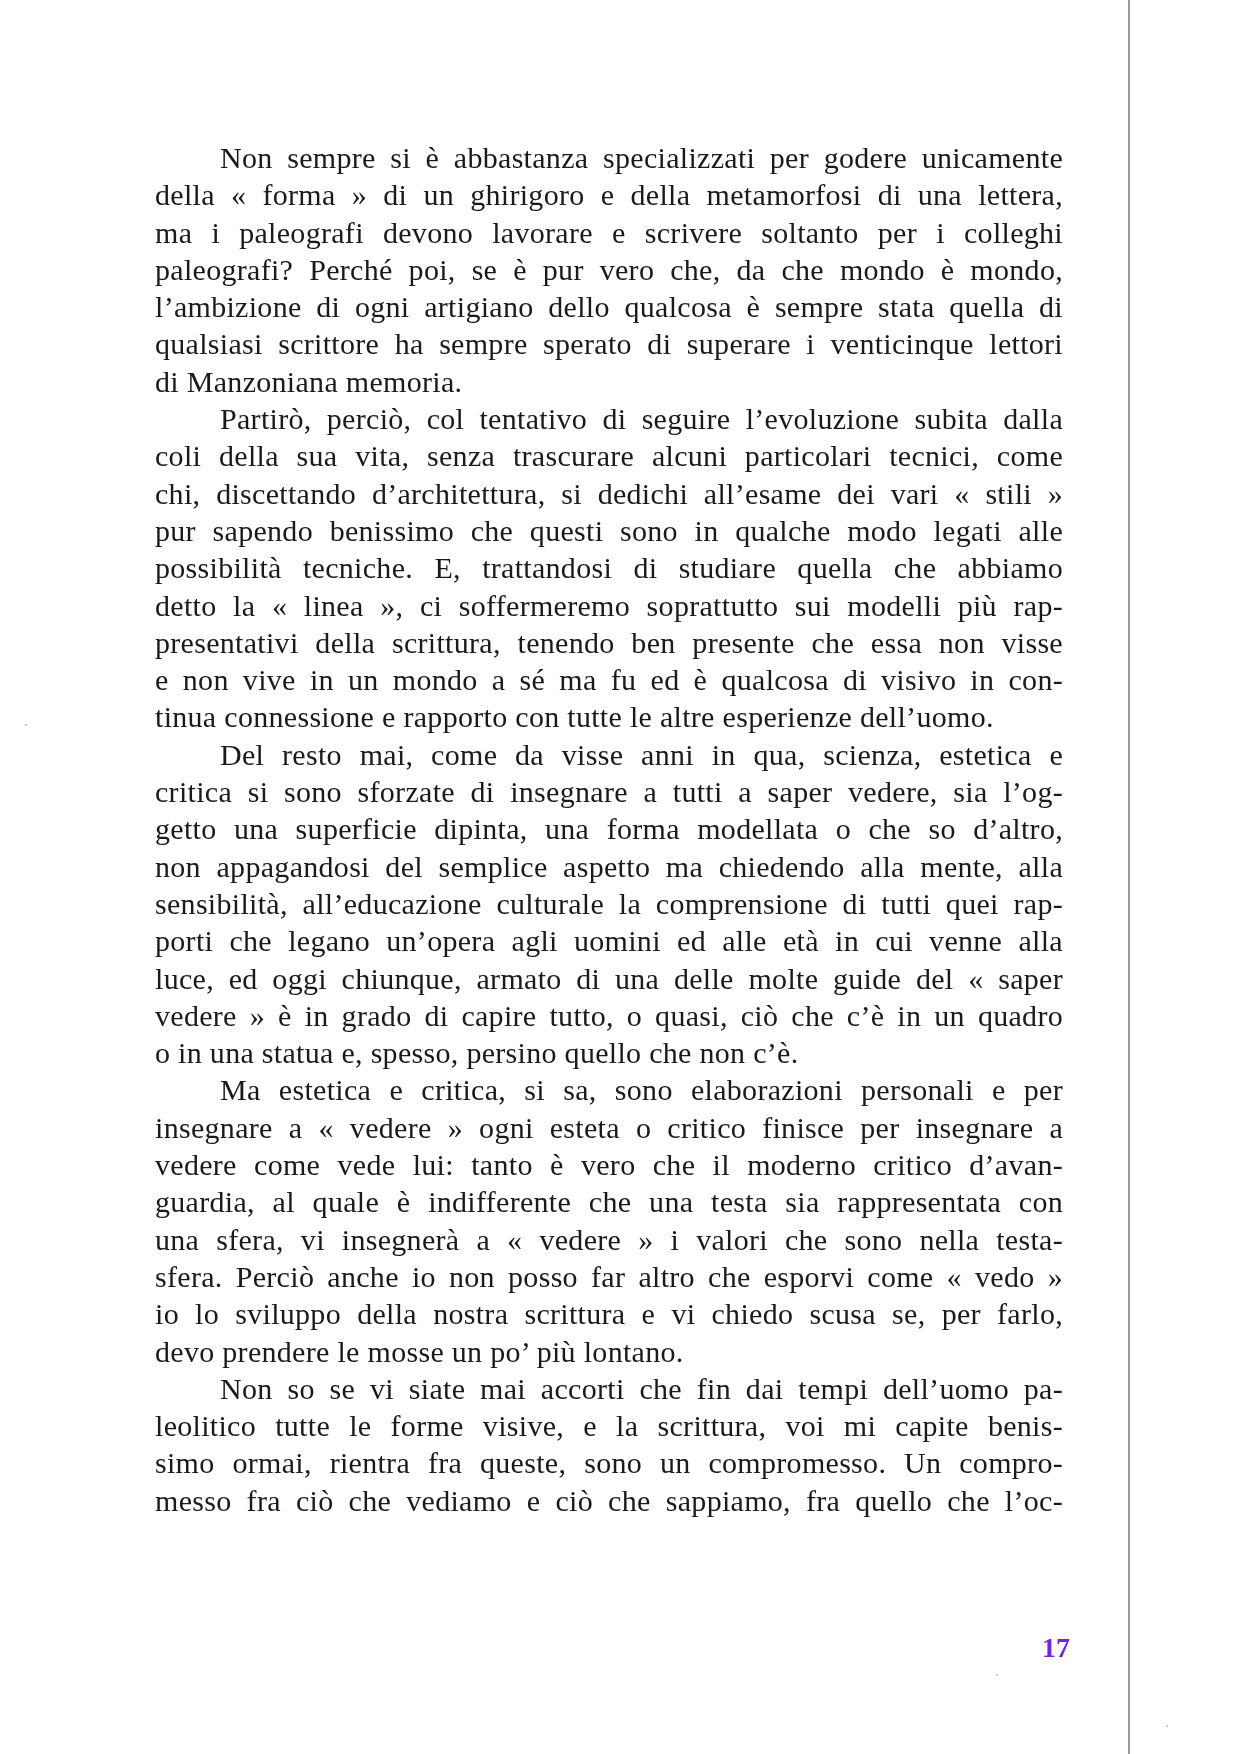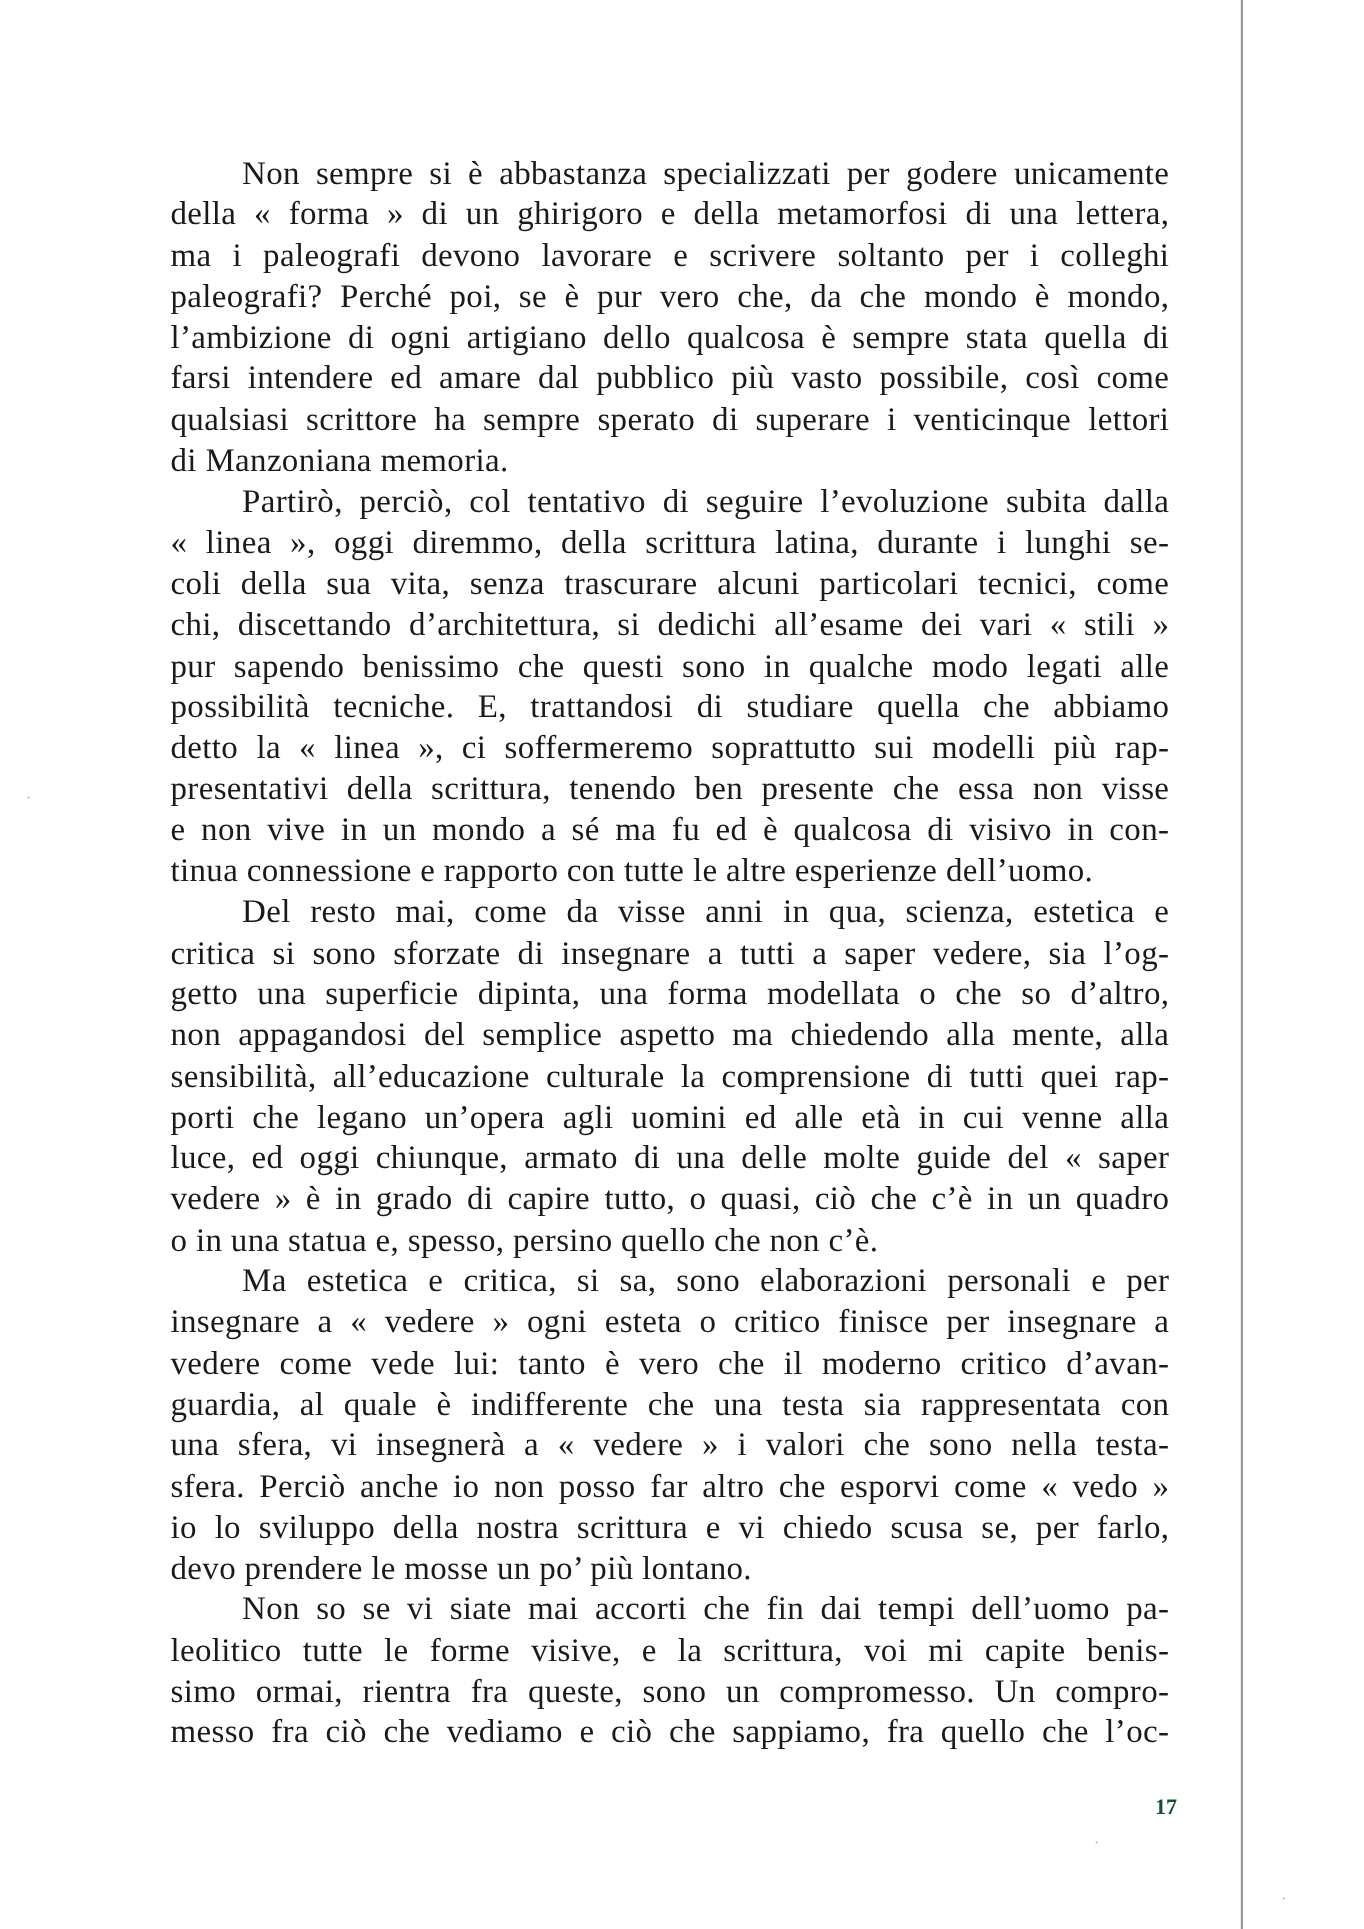--- a/index.html
+++ b/index.html
@@ -53,23 +53,23 @@
   }
   .line.indent {
     padding-left: 65px;
   }
   .page-number {
     position: absolute;
     left: 1030px;
     top: 1632px;
     width: 40px;
     text-align: right;
-    font-size: 20px;
+    font-size: 28px;
     font-weight: bold;
-    color: #14532d;
+    color: #6d28d9;
     font-family: "Liberation Serif", "DejaVu Serif", serif;
   }
   .speck {
     position: absolute;
     width: 2px; height: 2px;
     background: #b5b5b5;
     border-radius: 1px;
   }
 </style>
 </head>
@@ -79,28 +79,26 @@
   <div class="gutter-line"></div>
 
   <div class="text-block">
 
     <div class="paragraph">
       <span class="line indent">Non sempre si è abbastanza specializzati per godere unicamente</span>
       <span class="line">della « forma » di un ghirigoro e della metamorfosi di una lettera,</span>
       <span class="line">ma i paleografi devono lavorare e scrivere soltanto per i colleghi</span>
       <span class="line">paleografi? Perché poi, se è pur vero che, da che mondo è mondo,</span>
       <span class="line">l’ambizione di ogni artigiano dello qualcosa è sempre stata quella di</span>
-      <span class="line">farsi intendere ed amare dal pubblico più vasto possibile, così come</span>
       <span class="line">qualsiasi scrittore ha sempre sperato di superare i venticinque lettori</span>
       <span class="line last">di Manzoniana memoria.</span>
     </div>
 
     <div class="paragraph">
       <span class="line indent">Partirò, perciò, col tentativo di seguire l’evoluzione subita dalla</span>
-      <span class="line">« linea », oggi diremmo, della scrittura latina, durante i lunghi se-</span>
       <span class="line">coli della sua vita, senza trascurare alcuni particolari tecnici, come</span>
       <span class="line">chi, discettando d’architettura, si dedichi all’esame dei vari « stili »</span>
       <span class="line">pur sapendo benissimo che questi sono in qualche modo legati alle</span>
       <span class="line">possibilità tecniche. E, trattandosi di studiare quella che abbiamo</span>
       <span class="line">detto la « linea », ci soffermeremo soprattutto sui modelli più rap-</span>
       <span class="line">presentativi della scrittura, tenendo ben presente che essa non visse</span>
       <span class="line">e non vive in un mondo a sé ma fu ed è qualcosa di visivo in con-</span>
       <span class="line last">tinua connessione e rapporto con tutte le altre esperienze dell’uomo.</span>
     </div>
 

